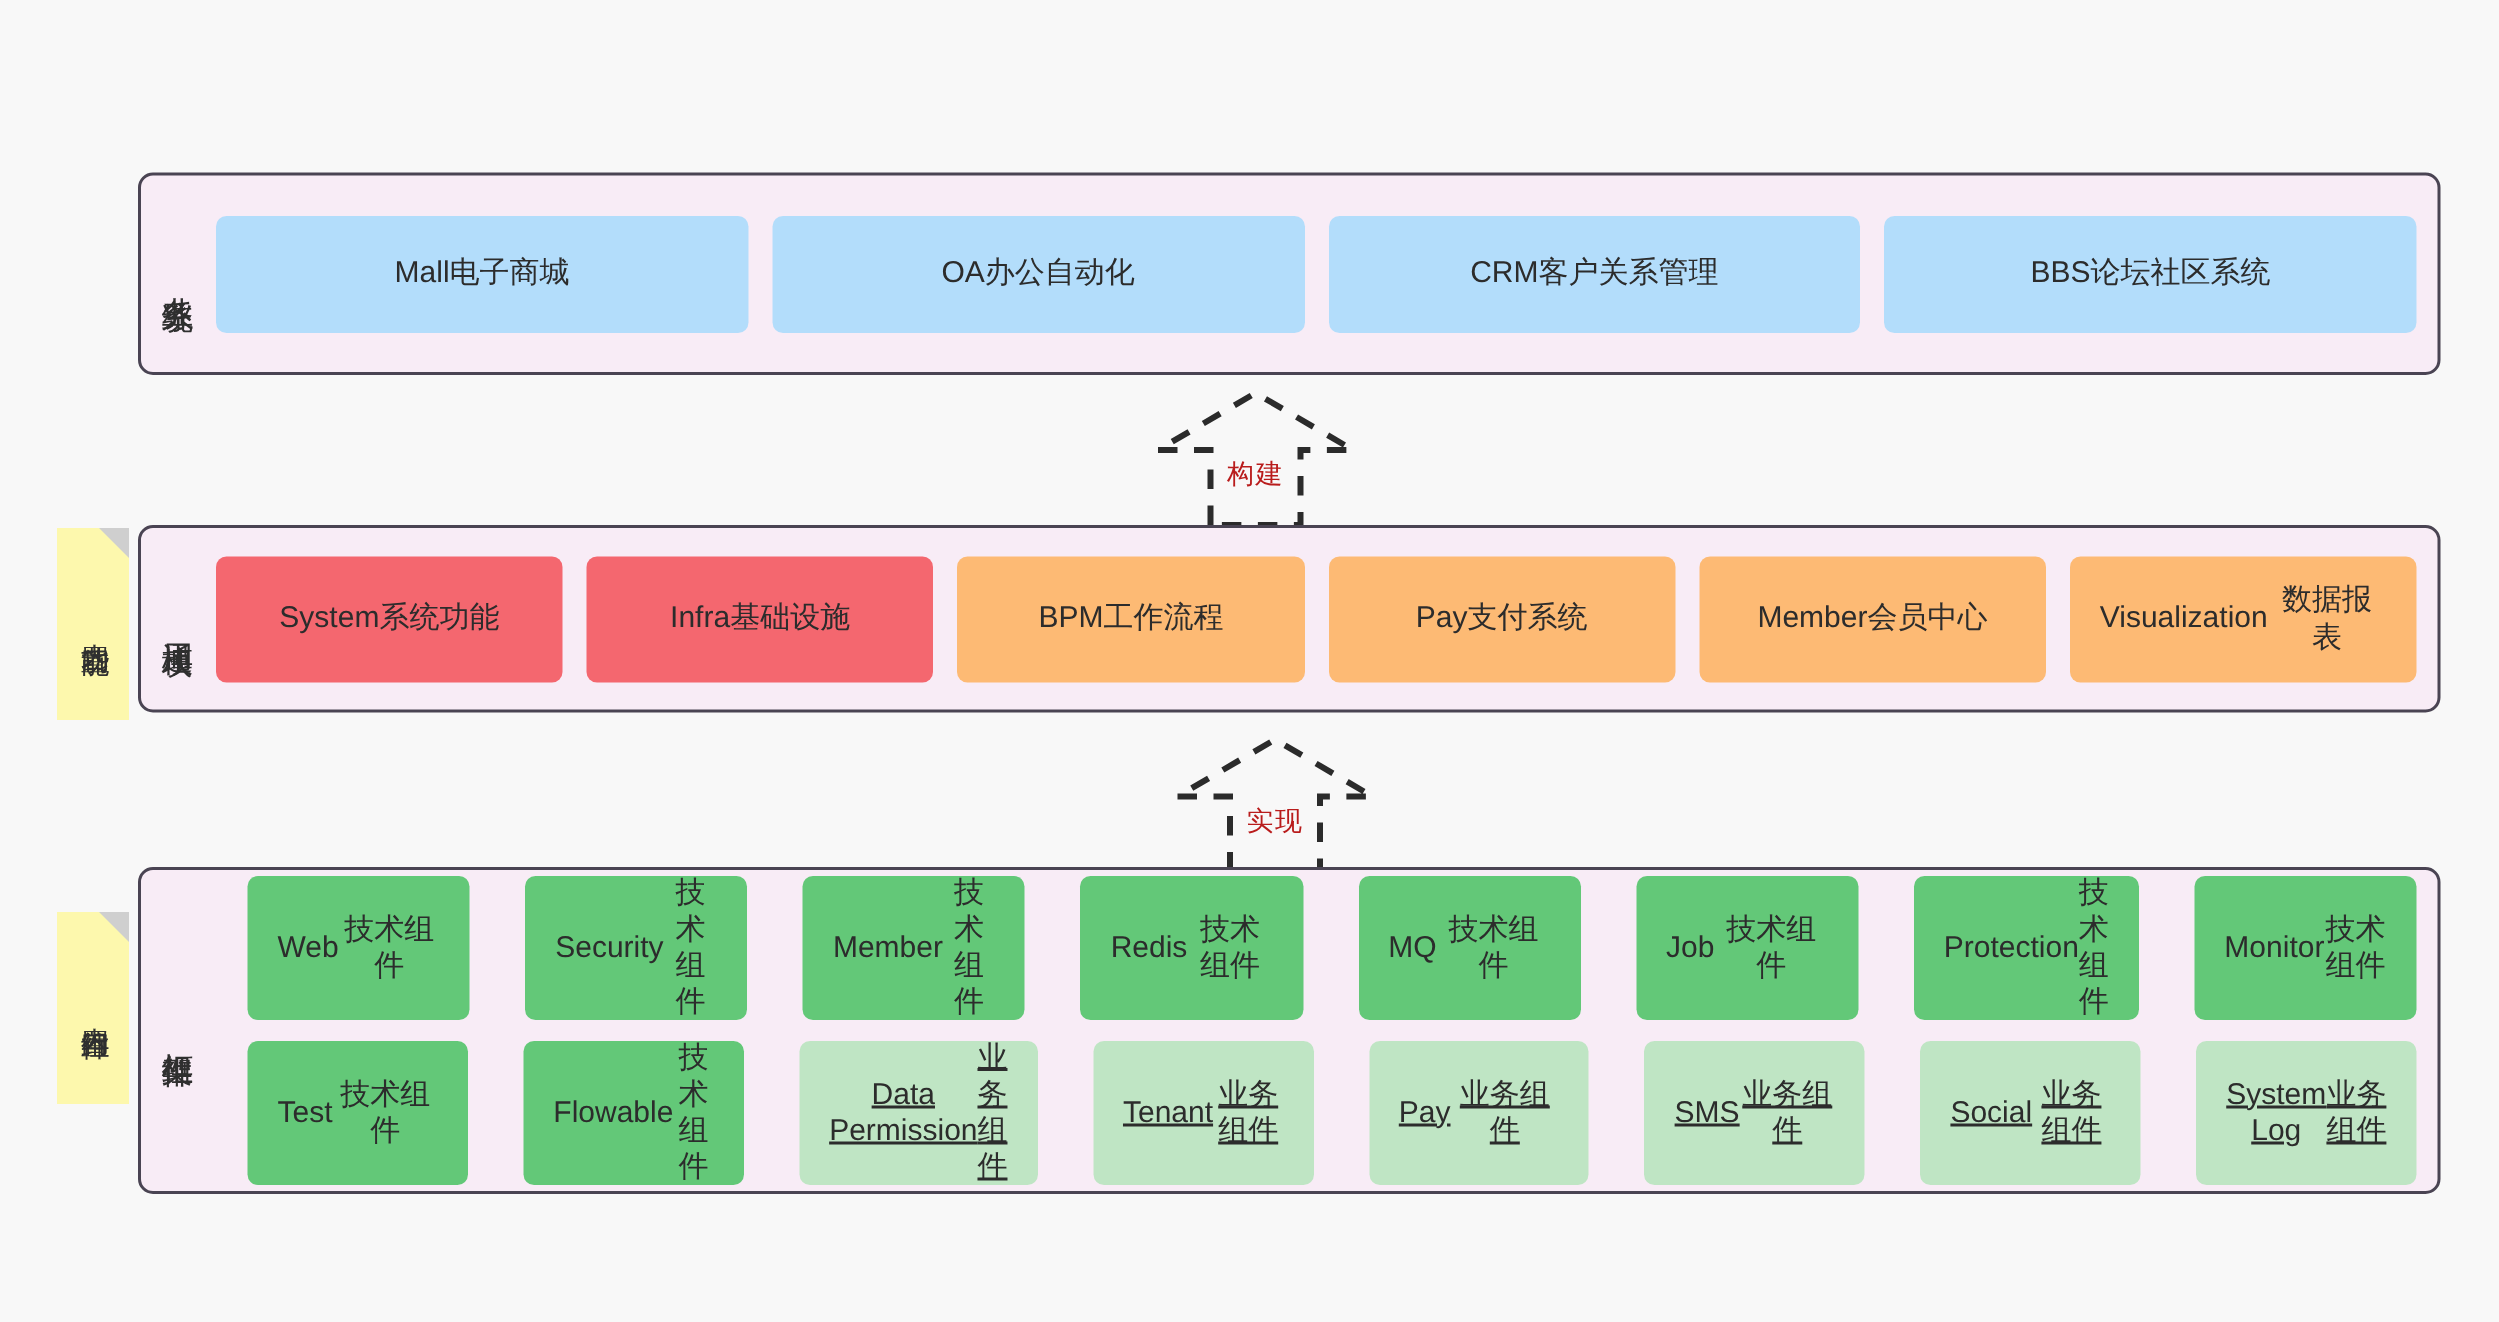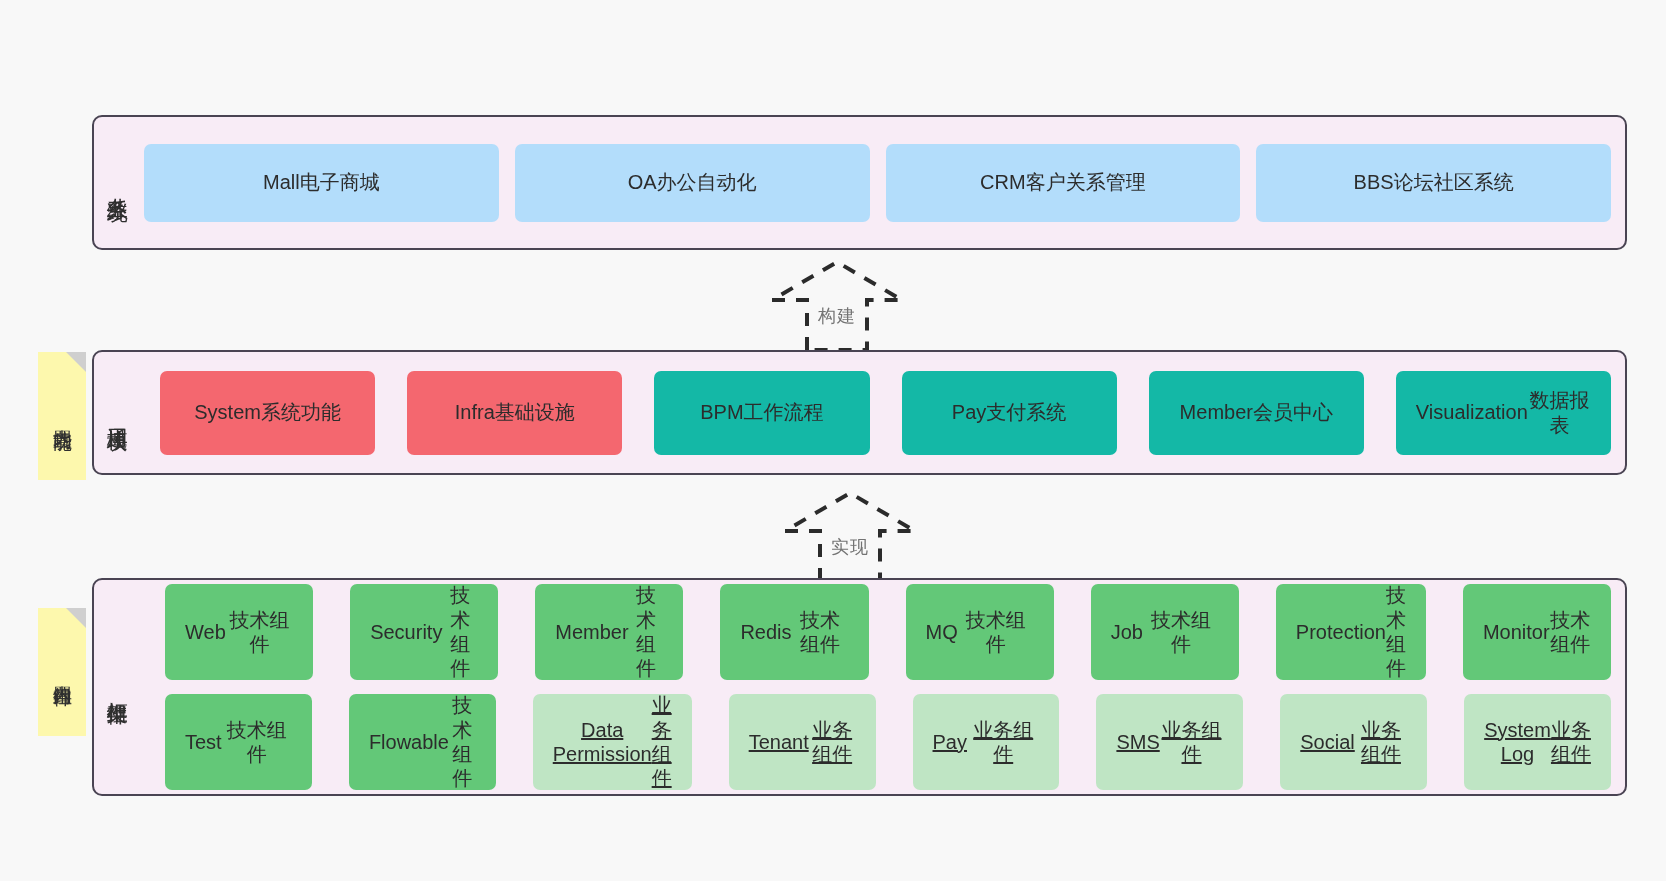--- a/index.html
+++ b/index.html
@@ -70,26 +70,26 @@
     font-size: 20px;
     line-height: 1.22;
     color: #2c2c2c;
     padding: 6px 20px;
     box-sizing: border-box;
   }
   .card .card-title { display: block; }
   .card .card-sub { display: block; }
 
   .h-biz  { height: 78px; }
-  .h-mod  { height: 84px; margin-left: 16px; }
+  .h-mod  { height: 84px; }
   .h-comp { height: 96px; margin-left: 21px; }
 
   .c-blue       { background: #b3ddfb; }
   .c-red        { background: #f4676f; }
-  .c-pink       { background: #14b8a6; }
+  .c-pink       { background: #fdba74; }
   .c-green      { background: #63c878; }
   .c-lightgreen { background: #bfe5c4; text-decoration: underline; }
 
   
   .note {
     position: absolute;
     background: #fdf8ad;
     width: 48px;
     box-sizing: border-box;
     display: flex;
@@ -128,21 +128,21 @@
     height: 100%;
     overflow: visible;
   }
   .arrow-label {
     position: absolute;
     left: 0;
     right: 0;
     bottom: 26px;
     text-align: center;
     font-size: 18px;
-    color: #737373;
+    color: #b91c1c;
     letter-spacing: 1px;
   }
 </style>
 </head>
 <body>
 
 <div class="canvas">
 
   <div class="layer" style="left:92px; top:115px; width:1535px; height:135px;">
     <div class="layer-title">业务系统</div>

